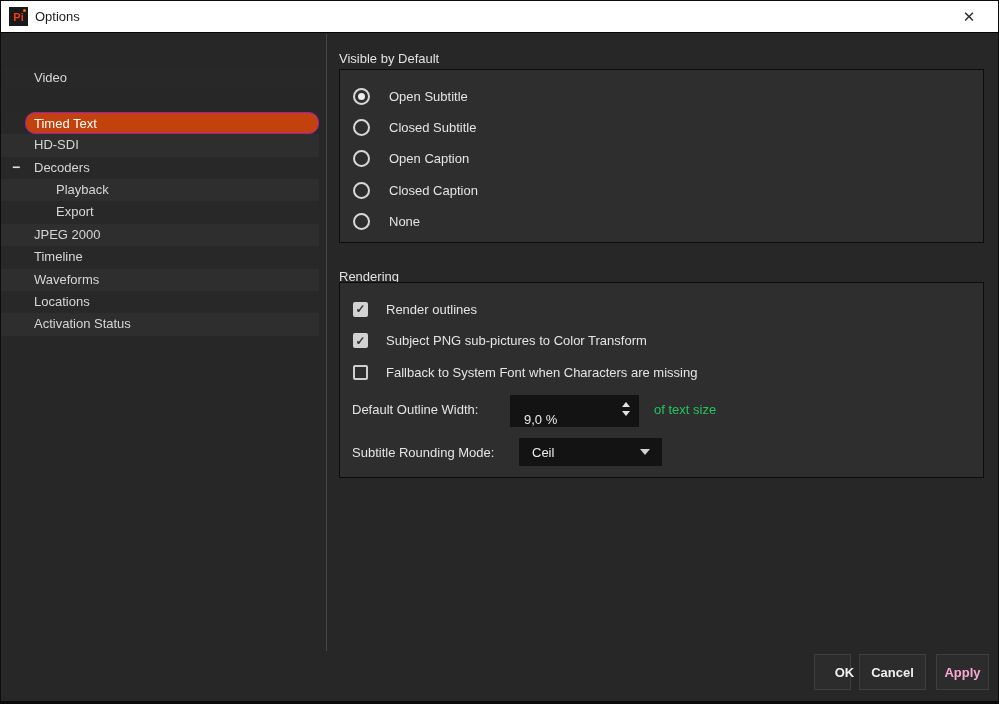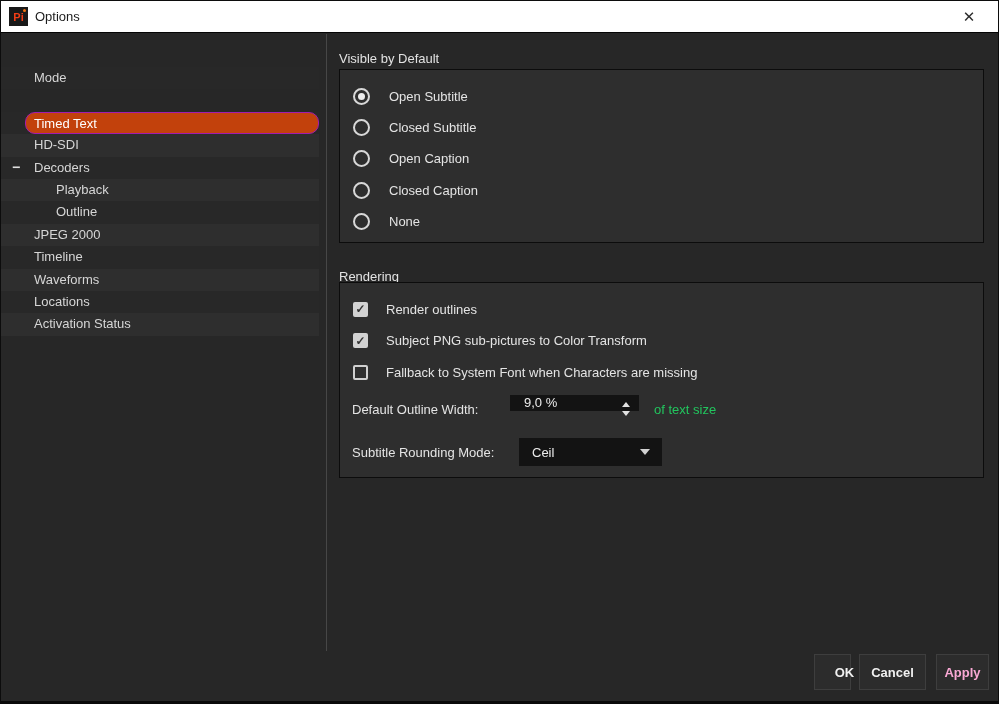--- a/index.html
+++ b/index.html
@@ -47,22 +47,22 @@
 
   .chk-col{position:absolute;left:13px;top:18px;display:flex;flex-direction:column;}
   .chk-row{display:flex;align-items:center;height:16px;margin-bottom:15.5px;}
   .checkbox{width:15px;height:15px;border-radius:2px;box-sizing:border-box;flex:0 0 auto;
             display:flex;align-items:center;justify-content:center;}
   .checkbox.on{background:#d2d2d2;color:#333333;font-size:12px;font-weight:700;line-height:1;}
   .checkbox.off{background:transparent;border:2px solid #cfcfcf;color:transparent;}
   .chk-row .olbl{margin-left:18px;color:#e4e4e4;}
 
   .field-label{position:absolute;color:#e4e4e4;}
-  .spinbox{position:absolute;left:170px;top:112px;width:129px;height:16px;background:#131313;
-           display:flex;align-items:flex-start;box-sizing:border-box;}
+  .spinbox{position:absolute;left:170px;top:112px;width:129px;height:32px;background:#131313;
+           display:flex;align-items:flex-end;box-sizing:border-box;}
   .spinbox .val{margin-left:14px;color:#ececec;}
   .spin-arrows{position:absolute;right:9px;top:0;height:28px;display:flex;flex-direction:column;justify-content:center;gap:4px;}
   .tri-up{width:0;height:0;border-left:4px solid transparent;border-right:4px solid transparent;border-bottom:5px solid #e2e2e2;}
   .tri-down{width:0;height:0;border-left:4px solid transparent;border-right:4px solid transparent;border-top:5px solid #e2e2e2;}
   .suffix{position:absolute;left:314px;top:119px;color:#22c55e;}
 
   .combo{position:absolute;left:179px;top:155px;width:143px;height:28px;background:#131313;
          display:flex;align-items:center;box-sizing:border-box;}
   .combo .val{margin-left:13px;color:#ececec;}
   .combo-arrow{position:absolute;right:12px;width:0;height:0;border-left:5px solid transparent;
@@ -81,35 +81,35 @@
 <div class="window">
 
   <div class="titlebar">
     <div class="app-icon">Pi</div>
     <div class="title">Options</div>
     <div class="close-btn">✕</div>
   </div>
 
   <div class="sidebar">
     <div class="tree-row dark" style="top:33px">
-      <span class="lbl">Mode</span></div>
+      <span class="lbl">Video</span></div>
     <div class="tree-row dark" style="top:77.8px">
       <div class="sel-box">
         <span class="lbl">Timed Text</span>
       </div>
       </div>
     <div class="tree-row light" style="top:100.2px">
       <span class="lbl">HD-SDI</span></div>
     <div class="tree-row dark" style="top:122.6px">
       <span class="expander">−</span>
       <span class="lbl">Decoders</span></div>
     <div class="tree-row light" style="top:145px">
       <span class="lbl lv1">Playback</span></div>
     <div class="tree-row dark" style="top:167.4px">
-      <span class="lbl lv1">Outline</span></div>
+      <span class="lbl lv1">Export</span></div>
     <div class="tree-row light" style="top:189.8px">
       <span class="lbl">JPEG 2000</span></div>
     <div class="tree-row dark" style="top:212.2px">
       <span class="lbl">Timeline</span></div>
     <div class="tree-row light" style="top:234.6px">
       <span class="lbl">Waveforms</span></div>
     <div class="tree-row dark" style="top:257px">
       <span class="lbl">Locations</span></div>
     <div class="tree-row light" style="top:279.4px">
       <span class="lbl">Activation Status</span></div>

